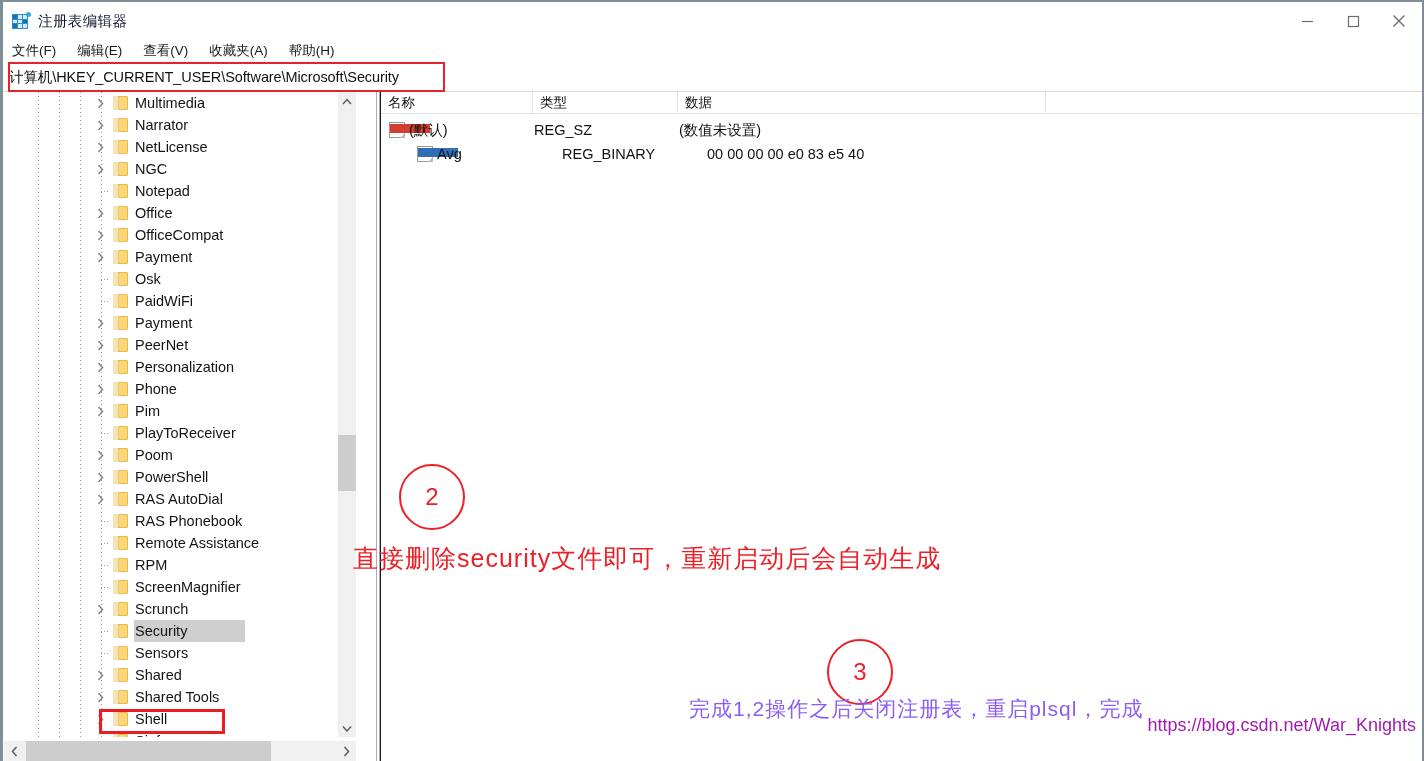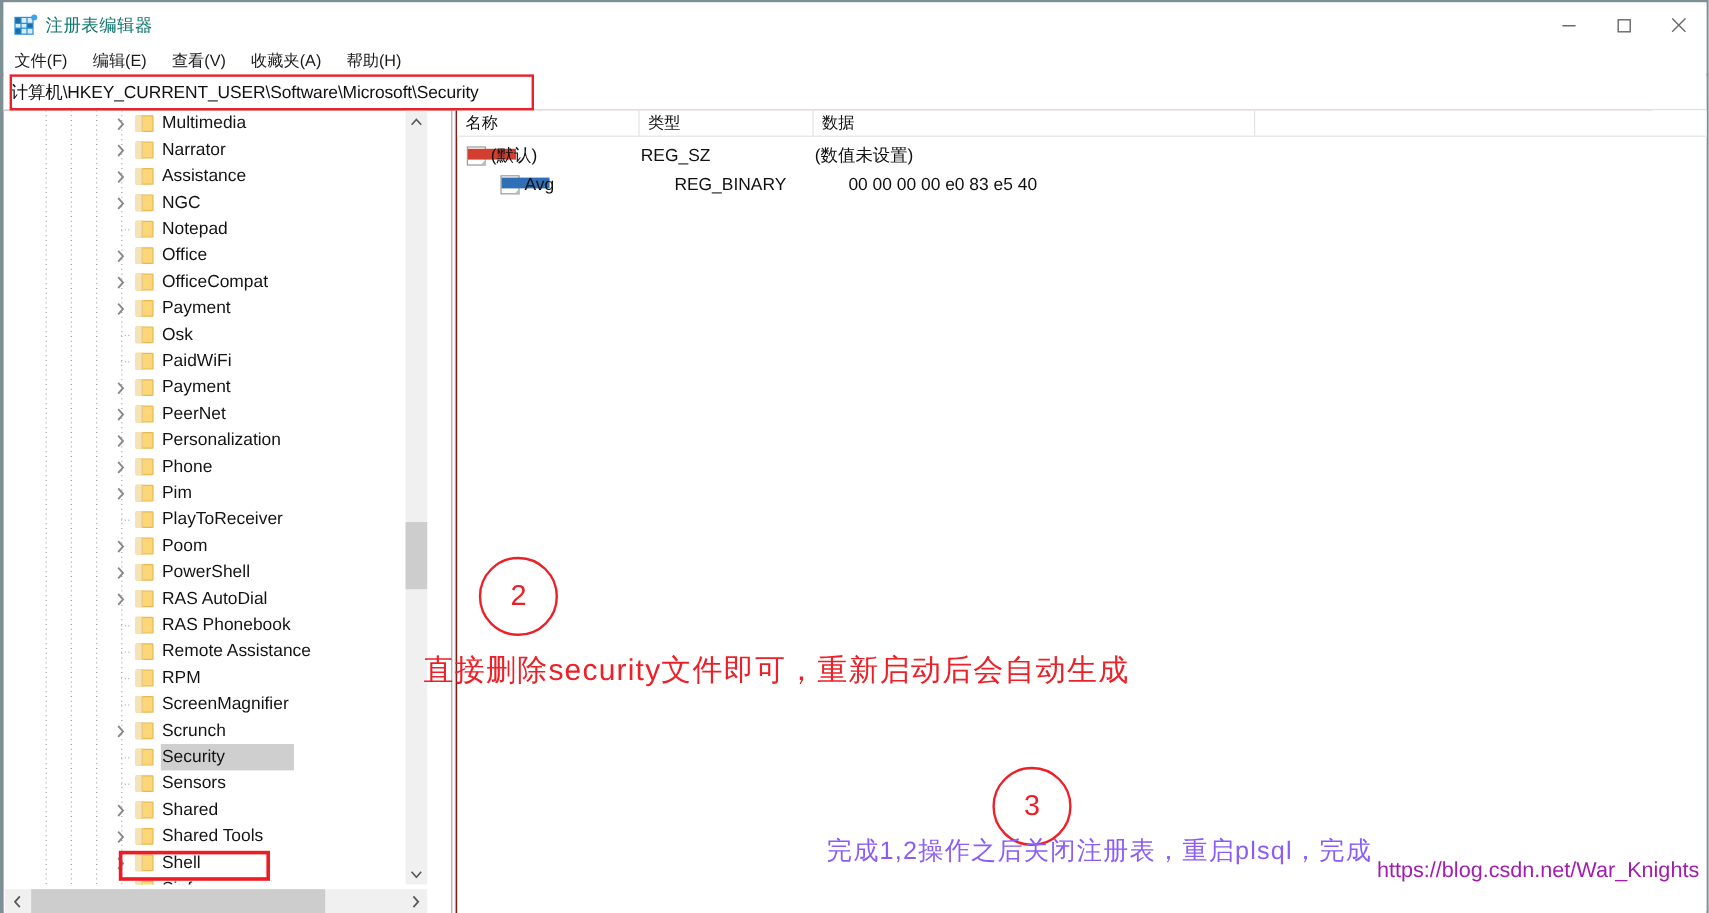--- a/index.html
+++ b/index.html
@@ -49,21 +49,21 @@
   }
   .title-icon .grid i { background: #d5ecfb; display:block; }
   .title-icon .grid i.dark { background: #1b6fa8; }
   .title-icon .dot {
     position: absolute; right: -1px; top: 0px;
     width: 5px; height: 5px; border-radius: 50%;
     background: #39a5e8;
   }
   .title-text {
     font-size: 14.5px;
-    color: #0f766e;
+    color: #0f172a;
     letter-spacing: .4px;
   }
   .winbtns {
     position: absolute; right: 0; top: 0;
     display: flex; height: 38px;
   }
   .winbtn {
     width: 46px; height: 38px;
     display: flex; align-items: center; justify-content: center;
     color: #6b6b6b;
@@ -114,21 +114,21 @@
     pointer-events: none;
     z-index: 40;
   }
 
   
   .content {
     position: absolute;
     left: 0; top: 90px;
     width: 1374px;
     height: 669px;
-    background: #7f1d1d;
+    background: #0f172a;
     text-decoration: underline;
   }
 
   
   .treepane {
     position: absolute;
     left: 0; top: 0;
     width: 373px;
     height: 669px;
     background: #ffffff;
@@ -489,21 +489,21 @@
             <div class="node">
               <span class="twisty">
                 <svg width="7" height="11" viewBox="0 0 7 11">
                   <polyline points="1.5,1 5.5,5.5 1.5,10" fill="none" stroke="#8a8a8a" stroke-width="1.6"></polyline>
                 </svg>
               </span>
               <span class="folder">
                 <span class="fback"></span>
                 <span class="ftab"></span>
               </span>
-              <span class="label">Assistance</span>
+              <span class="label">NetLicense</span>
             </div>
             <div class="node">
               <span class="twisty">
                 <svg width="7" height="11" viewBox="0 0 7 11">
                   <polyline points="1.5,1 5.5,5.5 1.5,10" fill="none" stroke="#8a8a8a" stroke-width="1.6"></polyline>
                 </svg>
               </span>
               <span class="folder">
                 <span class="fback"></span>
                 <span class="ftab"></span>

